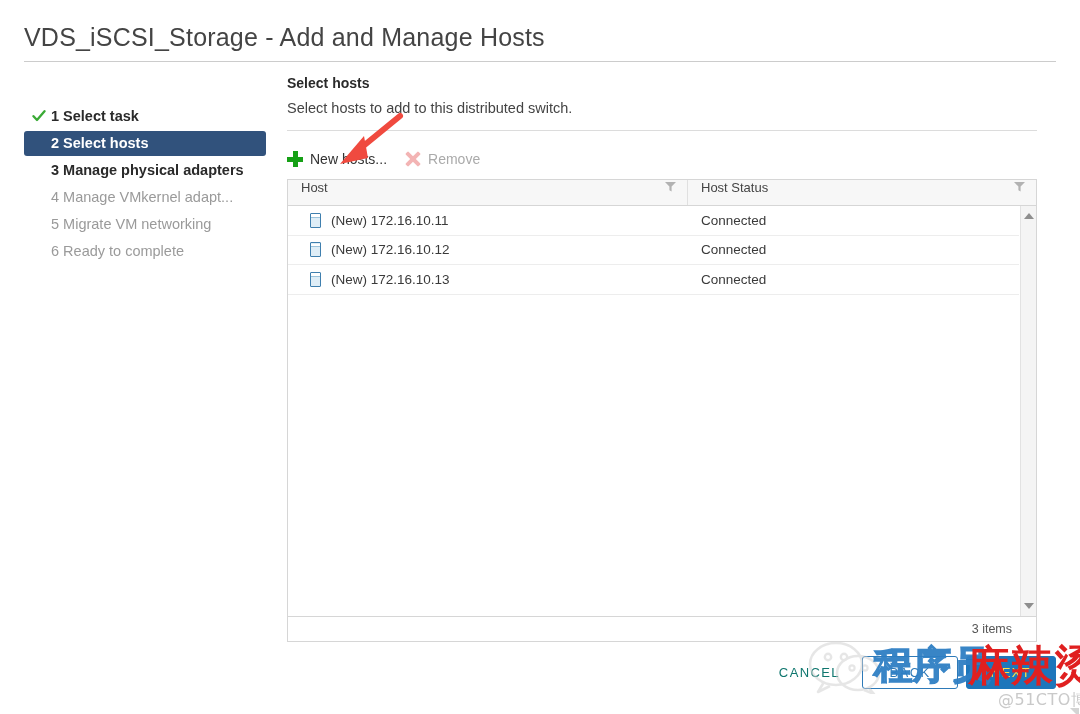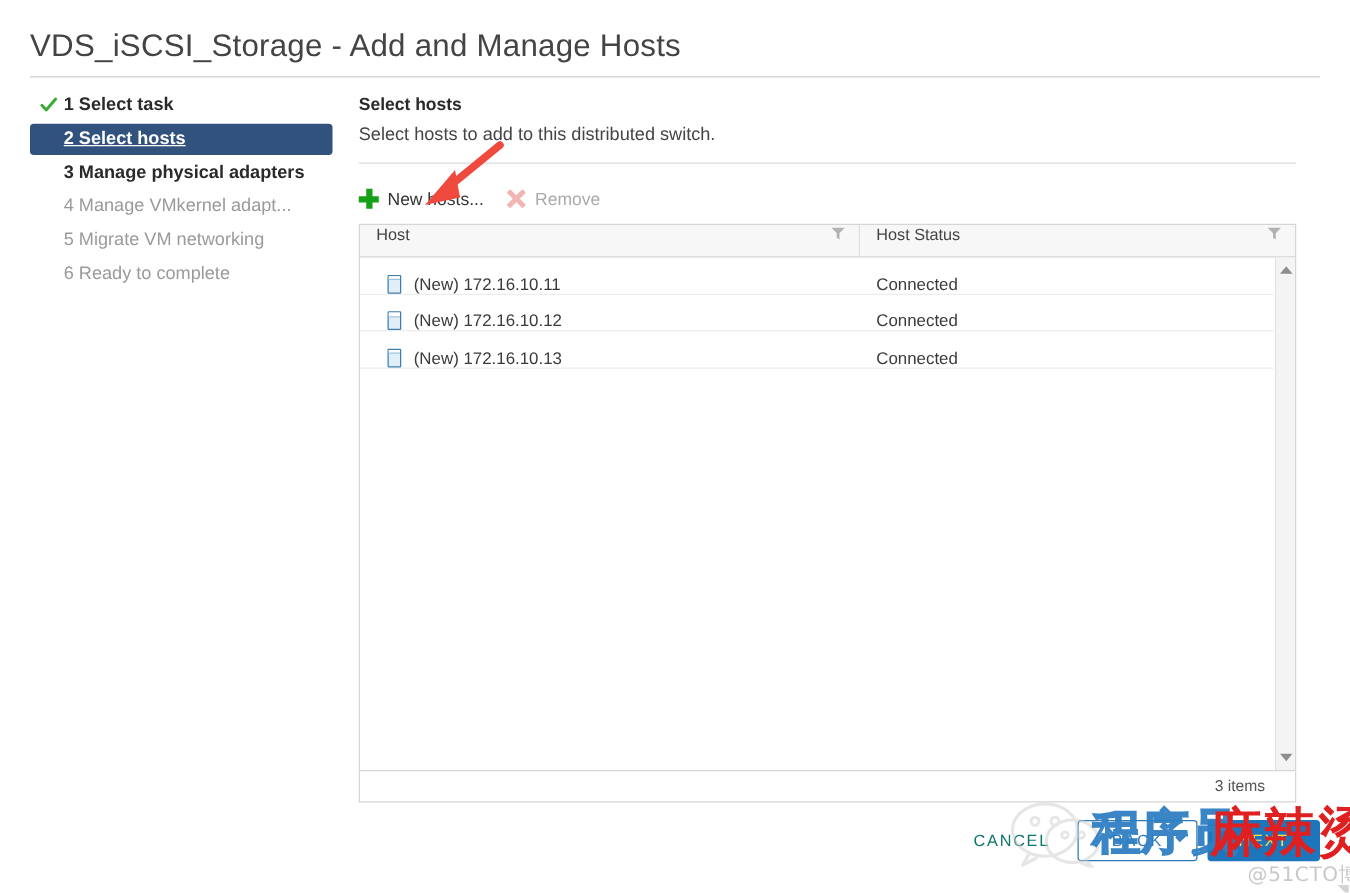--- a/index.html
+++ b/index.html
@@ -25,22 +25,22 @@
   
   .sidebar {
     position: absolute; left: 24px; top: 72px; width: 242px;
   }
   .step {
     position: relative; height: 25px; line-height: 25px;
     padding-left: 27px; border-radius: 3px;
     font-size: 14.5px; margin-bottom: 2px;
     white-space: nowrap;
   }
-  .step.done   { color: #2a2a2a; font-weight: bold; }
-  .step.active { color: #ffffff; font-weight: bold; background: #31527c; text-decoration: underline; }
+  .step.done   { color: #2a2a2a; font-weight: bold; margin-top: 32px; }
+  .step.active { color: #ffffff; font-weight: bold; background: #31527c; }
   .step.todo   { color: #9a9a9a; font-weight: normal; }
   .step.bold-pending { color: #2a2a2a; font-weight: bold; }
   .check-icon {
     position: absolute; left: 8px; top: 5px; width: 14px; height: 14px;
   }
   .check-icon svg { display: block; }
 
   
   .main { position: absolute; left: 287px; top: 72px; width: 750px; }
   .sec-title { font-size: 14px; font-weight: bold; color: #2a2a2a; line-height: 22px; }
@@ -75,21 +75,21 @@
   .th {
     display: flex; align-items: flex-start; height: 25px;
     font-size: 13px; color: #444444; padding-left: 13px;
   }
   .th.host   { width: 400px; border-right: 1px solid #e0e0e0; }
   .th.status { width: 348px; }
   .th .lbl { flex: 1; }
   .funnel { width: 11px; height: 10px; margin-right: 11px; opacity: .55; }
   .tbody { position: absolute; left: 0; top: 26px; right: 17px; bottom: 0; }
   .trow {
-    display: flex; align-items: flex-end; height: 29.5px;
+    display: flex; align-items: center; height: 29.5px;
     border-bottom: 1px solid #ededed; font-size: 13.5px; color: #3a3a3a;
   }
   .cell-host { width: 400px; display: flex; align-items: center; padding-left: 22px; }
   .cell-status { width: 331px; padding-left: 13px; }
   .srv-icon { width: 11px; height: 15px; margin-right: 10px; position: relative; flex: 0 0 auto; }
   .srv-icon .body {
     position: absolute; inset: 0; border: 1.4px solid #3f7fae;
     background: #dfeef7; border-radius: 1px;
   }
   .srv-icon .band {

